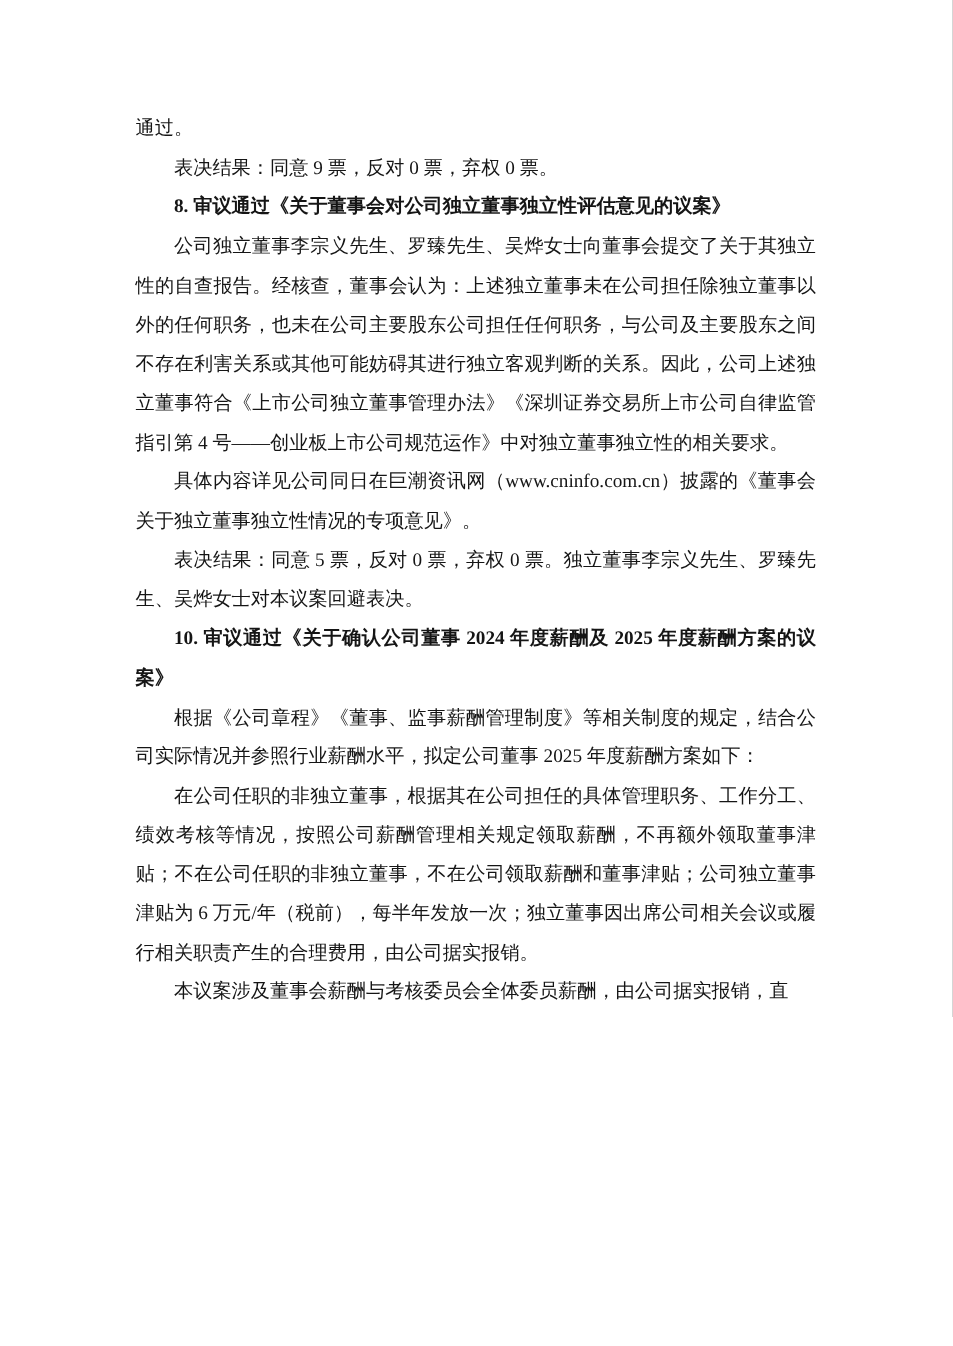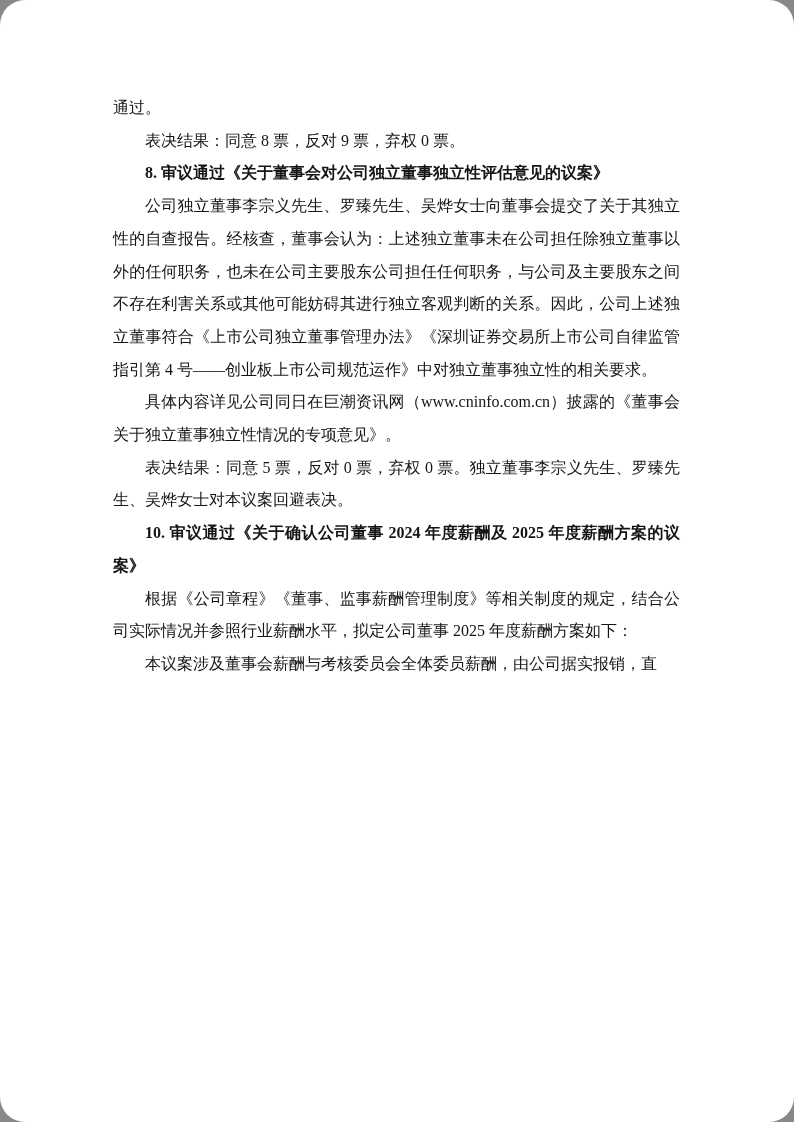--- a/index.html
+++ b/index.html
@@ -9,21 +9,20 @@
   }
   .page {
     position: relative;
     width: 794px;
     height: 1122px;
     margin: 0 auto;
     background: #ffffff;
     overflow: hidden;
     font-family: "Liberation Serif", "DejaVu Serif", serif;
     color: #151515;
-    border-radius: 25px;
   }
   .text-block {
     position: absolute;
     left: 113px;
     top: 92px;
     width: 567px;
     font-size: 16px;
     line-height: 32.7px;
     text-align: justify;
     text-justify: inter-ideograph;
@@ -40,22 +39,23 @@
   .para.heading {
     font-weight: bold;
   }
 </style>
 </head>
 <body>
 
 <div class="page">
   <div class="text-block">
     <p class="para noindent">通过。</p>
-    <p class="para">表决结果：同意 8 票，反对 9 票，弃权 0 票。</p>
+    <p class="para">表决结果：同意 9 票，反对 0 票，弃权 0 票。</p>
     <p class="para heading">8. 审议通过《关于董事会对公司独立董事独立性评估意见的议案》</p>
     <p class="para">公司独立董事李宗义先生、罗臻先生、吴烨女士向董事会提交了关于其独立性的自查报告。经核查，董事会认为：上述独立董事未在公司担任除独立董事以外的任何职务，也未在公司主要股东公司担任任何职务，与公司及主要股东之间不存在利害关系或其他可能妨碍其进行独立客观判断的关系。因此，公司上述独立董事符合《上市公司独立董事管理办法》《深圳证券交易所上市公司自律监管指引第 4 号——创业板上市公司规范运作》中对独立董事独立性的相关要求。</p>
     <p class="para">具体内容详见公司同日在巨潮资讯网（www.cninfo.com.cn）披露的《董事会关于独立董事独立性情况的专项意见》。</p>
     <p class="para">表决结果：同意 5 票，反对 0 票，弃权 0 票。独立董事李宗义先生、罗臻先生、吴烨女士对本议案回避表决。</p>
     <p class="para heading">10. 审议通过《关于确认公司董事 2024 年度薪酬及 2025 年度薪酬方案的议案》</p>
     <p class="para">根据《公司章程》《董事、监事薪酬管理制度》等相关制度的规定，结合公司实际情况并参照行业薪酬水平，拟定公司董事 2025 年度薪酬方案如下：</p>
+    <p class="para">在公司任职的非独立董事，根据其在公司担任的具体管理职务、工作分工、绩效考核等情况，按照公司薪酬管理相关规定领取薪酬，不再额外领取董事津贴；不在公司任职的非独立董事，不在公司领取薪酬和董事津贴；公司独立董事津贴为 6 万元/年（税前），每半年发放一次；独立董事因出席公司相关会议或履行相关职责产生的合理费用，由公司据实报销。</p>
     <p class="para">本议案涉及董事会薪酬与考核委员会全体委员薪酬，由公司据实报销，直</p>
   </div>
 </div>
 
 </body></html>

